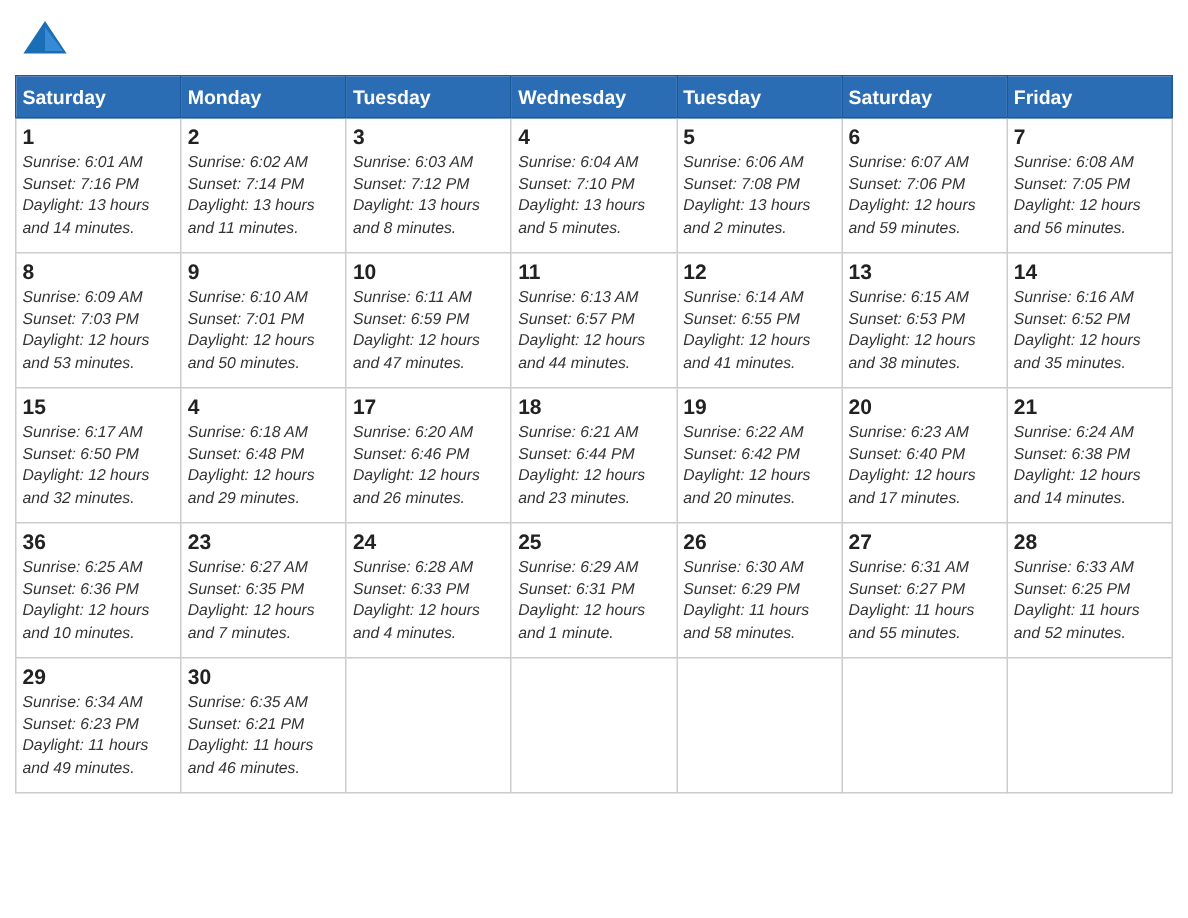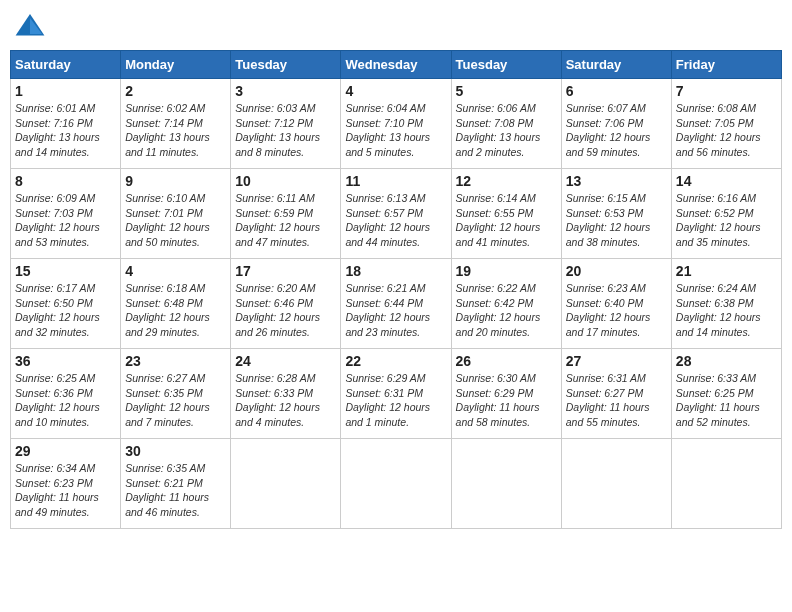--- a/index.html
+++ b/index.html
@@ -225,21 +225,21 @@
         </td>
         <td>
           <span class="day-number">23</span>
           <div class="day-info">Sunrise: 6:27 AM<br>Sunset: 6:35 PM<br>Daylight: 12 hours and 7 minutes.</div>
         </td>
         <td>
           <span class="day-number">24</span>
           <div class="day-info">Sunrise: 6:28 AM<br>Sunset: 6:33 PM<br>Daylight: 12 hours and 4 minutes.</div>
         </td>
         <td>
-          <span class="day-number">22</span>
+          <span class="day-number">25</span>
           <div class="day-info">Sunrise: 6:29 AM<br>Sunset: 6:31 PM<br>Daylight: 12 hours and 1 minute.</div>
         </td>
         <td>
           <span class="day-number">26</span>
           <div class="day-info">Sunrise: 6:30 AM<br>Sunset: 6:29 PM<br>Daylight: 11 hours and 58 minutes.</div>
         </td>
         <td>
           <span class="day-number">27</span>
           <div class="day-info">Sunrise: 6:31 AM<br>Sunset: 6:27 PM<br>Daylight: 11 hours and 55 minutes.</div>
         </td>

